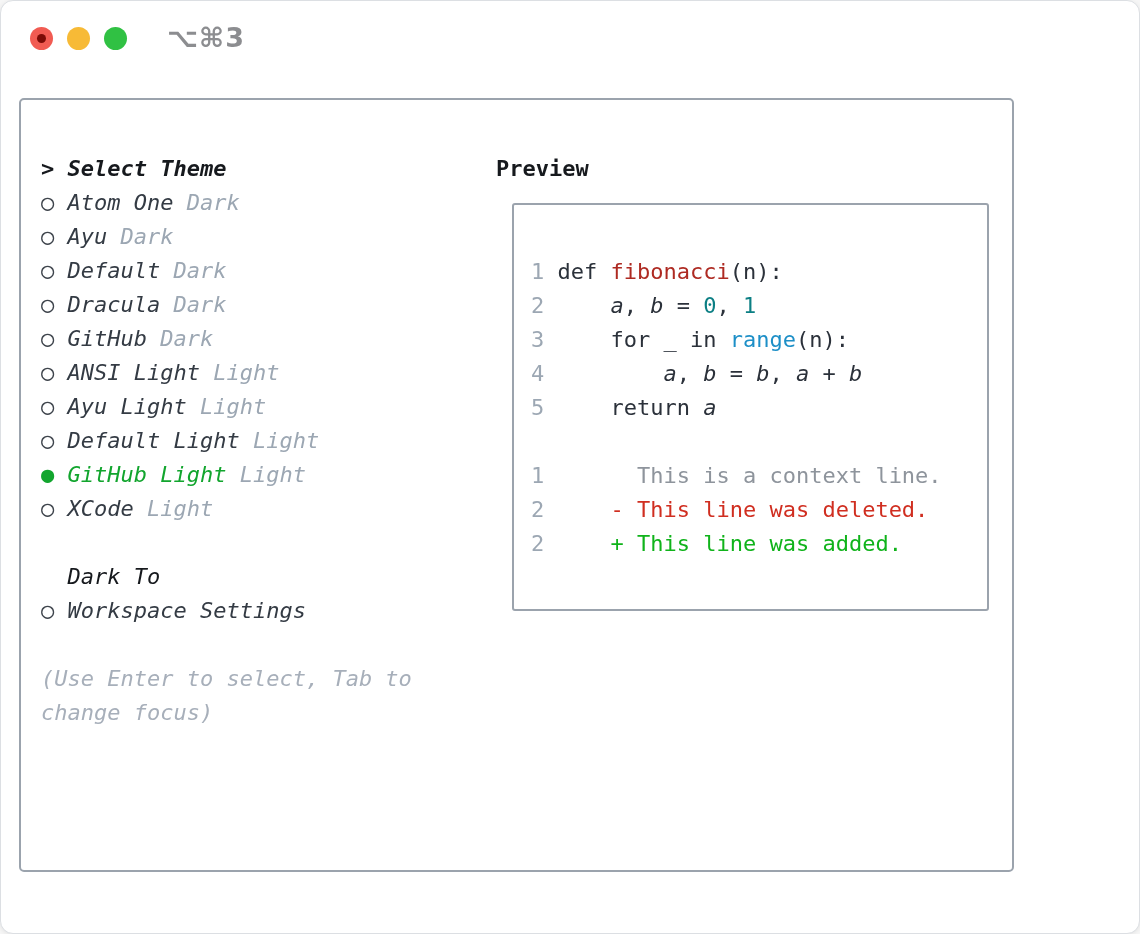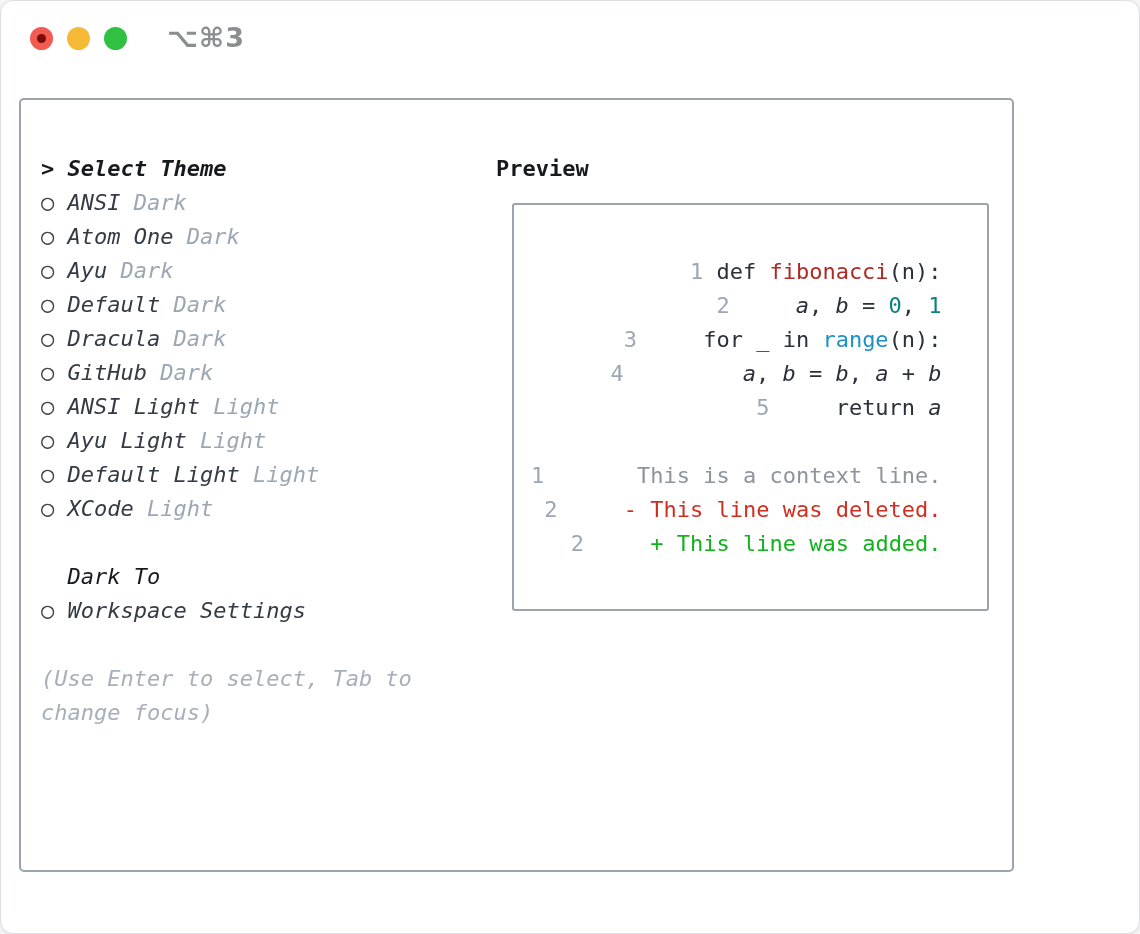--- a/index.html
+++ b/index.html
@@ -73,21 +73,21 @@
 
   
   .preview-heading{
     position:absolute; left:475px; top:52px; height:34px; line-height:34px;
     font-size:22px; font-weight:bold; color:var(--black);
   }
   .preview-box{
     position:absolute; left:491px; top:103px; width:477px; height:408px;
     border:2px solid var(--border-gray); border-radius:3px; background:#fff;
   }
-  .code{ position:absolute; left:17px; top:50px; font-size:22px;text-align:right; }
+  .code{ position:absolute; left:17px; top:50px; font-size:22px; }
   .cline{ height:34px; line-height:34px; white-space:pre; }
   .ln{ color:var(--ln-gray); }
   .c-code{ color:#2b313a; }
   .c-fn{ color:var(--fn-red); }
   .c-num{ color:var(--num-teal); }
   .c-call{ color:var(--call-blue); }
   .c-var{ color:#2b313a; font-style:italic; }
   .c-ctx{ color:var(--ctx-gray); }
   .c-del{ color:var(--del-red); }
   .c-add{ color:var(--add-green); }
@@ -105,29 +105,29 @@
     <span class="light green"></span>
     <span class="win-title">⌥⌘3</span>
   </div>
 
   <div class="panel">
 
     <div class="left-col">
       <div class="row"><span class="prompt">&gt;</span><span> </span><span class="h">Select Theme</span></div>
 
       <div id="theme-list">
-          <div class="row option"><span class="marker">○ </span><span class="name">ANSI</span><span class="tag"> Dark</span></div>
           <div class="row option"><span class="marker">○ </span><span class="name">Atom One</span><span class="tag"> Dark</span></div>
           <div class="row option"><span class="marker">○ </span><span class="name">Ayu</span><span class="tag"> Dark</span></div>
           <div class="row option"><span class="marker">○ </span><span class="name">Default</span><span class="tag"> Dark</span></div>
           <div class="row option"><span class="marker">○ </span><span class="name">Dracula</span><span class="tag"> Dark</span></div>
           <div class="row option"><span class="marker">○ </span><span class="name">GitHub</span><span class="tag"> Dark</span></div>
           <div class="row option"><span class="marker">○ </span><span class="name">ANSI Light</span><span class="tag"> Light</span></div>
           <div class="row option"><span class="marker">○ </span><span class="name">Ayu Light</span><span class="tag"> Light</span></div>
           <div class="row option"><span class="marker">○ </span><span class="name">Default Light</span><span class="tag"> Light</span></div>
+          <div class="row option"><span class="marker sel">● </span><span class="name sel">GitHub Light</span><span class="tag"> Light</span></div>
           <div class="row option"><span class="marker">○ </span><span class="name">XCode</span><span class="tag"> Light</span></div>
         </div>
 
       <div class="row"></div>
 
       <div class="row heading2"><span>Dark To</span></div>
 
       <div id="apply-list">
           <div class="row option"><span class="marker">○ </span><span class="name">Workspace Settings</span></div>
         </div>

